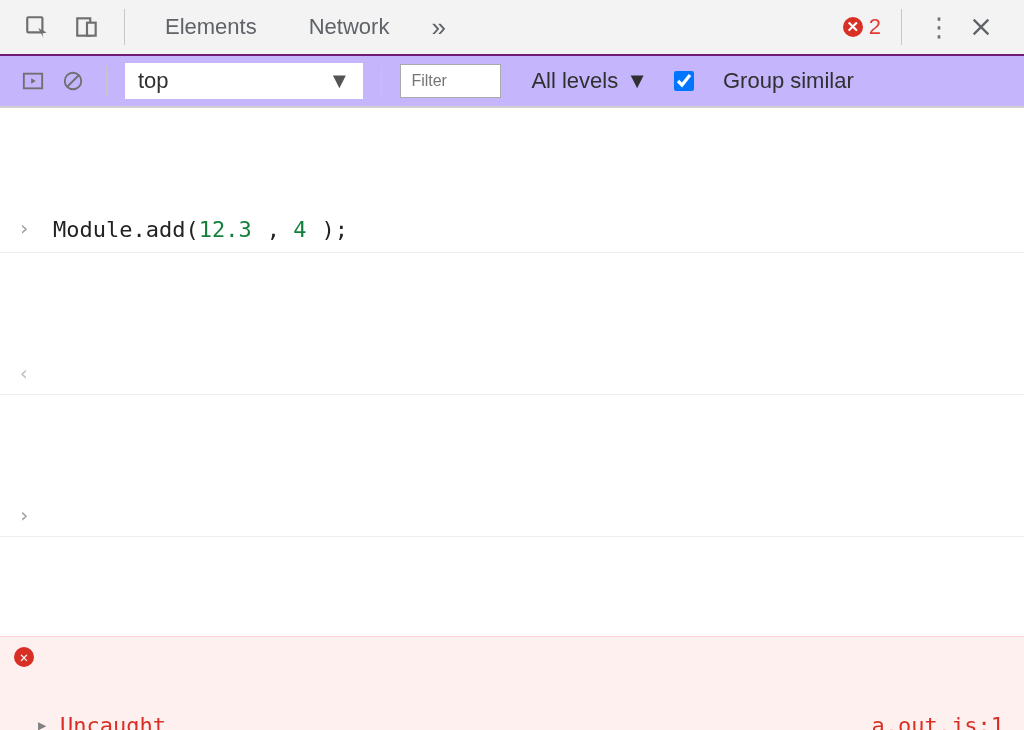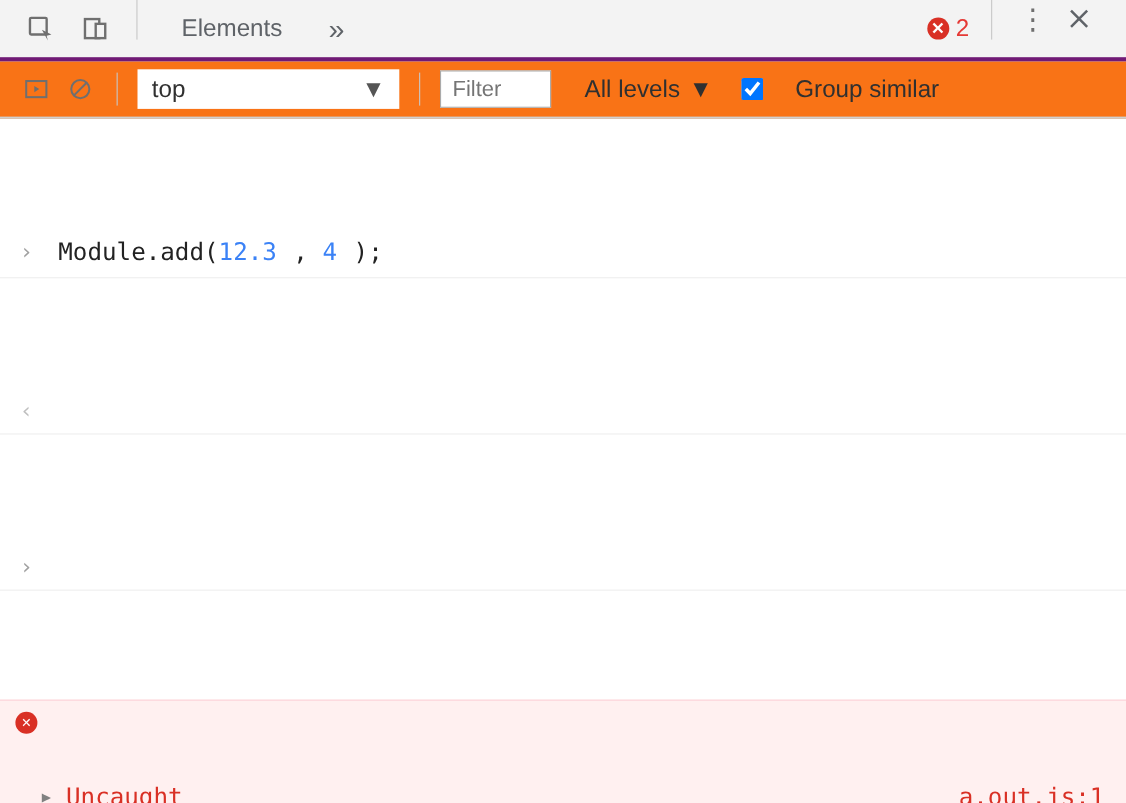--- a/index.html
+++ b/index.html
@@ -10,22 +10,23 @@
     font-family: -apple-system, BlinkMacSystemFont, "Segoe UI", Helvetica, Arial, sans-serif;
     background: #fff;
     overflow: hidden;
     font-size: 22px;
     color: #303030;
   }
 
   
   .tabs-bar {
     display: flex;
+    align-items: center;
     height: 56px;
-    border-bottom: 4px solid #701a75;
+    border-bottom: 2px solid #701a75;
     background: #f3f3f3;
     padding: 0 10px 0 20px;
   }
   .tabs-icons { display: flex; align-items: center; }
   .icon-btn {
     width: 34px; height: 34px;
     display: inline-flex; align-items: center; justify-content: center;
     color: #6f6f6f;
     margin-right: 16px;
   }
@@ -59,34 +60,34 @@
   }
   .vrR { width: 1px; height: 36px; background: #c7c7c7; margin: 0 12px; }
   .kebab { font-size: 26px; color: #6f6f6f; margin: 0 8px; }
   .close-x { font-size: 26px; color: #5f6368; padding: 0 6px; }
 
   
   .toolbar {
     display: flex; align-items: center;
     height: 52px;
     border-bottom: 2px solid #d0d0d0;
-    background: #f97316;
+    background: #c4b5fd;
     padding: 0 10px 0 18px;
     gap: 10px;
   }
   .tb-icon { width: 30px; height: 30px; display: inline-flex; align-items: center; justify-content: center; color: #6f6f6f; }
   .ctx-select {
     display: flex; align-items: center; gap: 160px;
     padding: 4px 12px; background: #fff; border: 1px solid transparent;
   }
   .ctx-select .down { color: #555; }
   .vr2 { width: 1px; height: 30px; background: #c7c7c7; margin: 0 8px; }
   .filter-input {
     border: 1px solid #aaa; height: 34px;
-    padding: 0 10px; font-size: 20px; width: 101px;
+    padding: 0 10px; font-size: 16px; width: 101px;
     font-family: inherit;
   }
   .levels { display: flex; align-items: center; gap: 8px; margin-left: 20px; color: #303030; }
   .check-wrap { display: flex; align-items: center; gap: 26px; margin-left: 12px; }
   .check-wrap input { width: 20px; height: 20px; }
 
   
   .console {
     font-family: Menlo, Consolas, "DejaVu Sans Mono", monospace;
     font-size: 22px;
@@ -100,21 +101,21 @@
     padding: 6px 14px 6px 10px;
   }
   .gutter {
     width: 28px; flex-shrink: 0;
     color: #a0a0a0;
     display: flex; justify-content: center;
     font-size: 20px;
     line-height: 1.5;
   }
   .content { flex: 1; }
-  .num { color: #3b82f6; }
+  .num { color: #15803d; }
   .pun { color: #222; padding-left: 15px; }
 
   .row-err {
     background: #fff0f0;
     border-top: 1px solid #fdd1d8;
     border-bottom: 1px solid #fdd1d8;
   }
   .gutter-err {
     width: 28px; flex-shrink: 0;
     display: flex; justify-content: center; padding-top: 4px;
@@ -144,20 +145,21 @@
     <span class="icon-btn">
       <svg width="26" height="26" viewBox="0 0 24 24" fill="none" stroke="currentColor" stroke-width="2">
         <rect x="3" y="4" width="12" height="16"></rect>
         <rect x="12" y="8" width="8" height="12" fill="#f3f3f3"></rect>
       </svg>
     </span>
   </div>
   <span class="vr"></span>
   <div class="tabs">
     <div class="tab">Elements</div>
+    <div class="tab">Network</div>
     <div class="tab more">»</div>
   </div>
   <div class="spacer"></div>
   <div class="error-count">
     <span class="error-circle">✕</span>
     <span>2</span>
   </div>
   <span class="vrR"></span>
   <span class="kebab icon-btn">⋮</span>
   <span class="close-x icon-btn">

